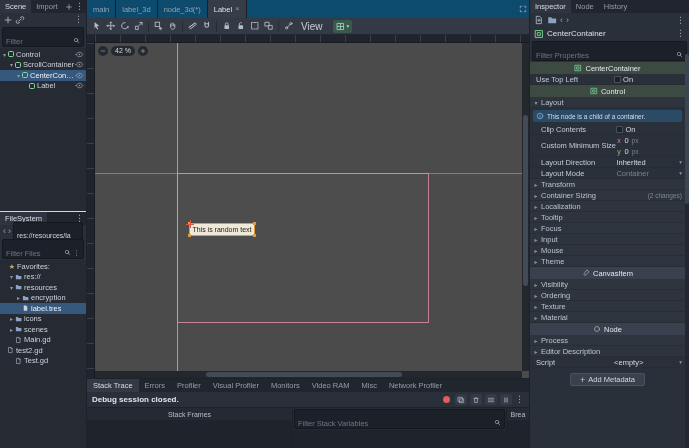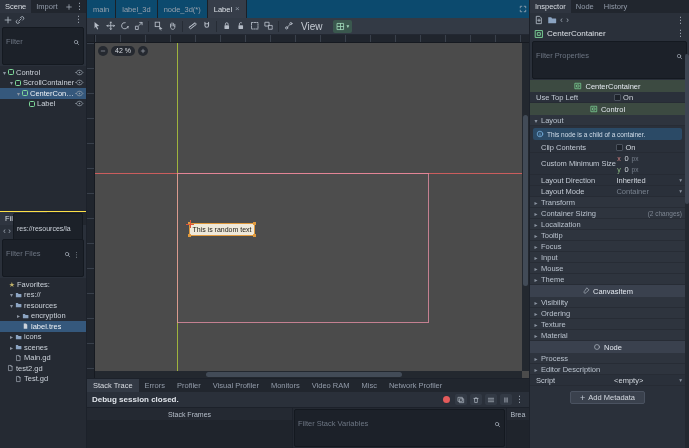--- a/index.html
+++ b/index.html
@@ -18,21 +18,21 @@
 #left{position:absolute;left:0;top:0;width:87px;height:448px;display:flex;flex-direction:column;border-right:1px solid #1c212a;background:#2a303a}
 #scene-dock{height:212px;display:flex;flex-direction:column;border-bottom:1px solid #fde047}
 #fs-dock{flex:1;display:flex;flex-direction:column;min-height:0}
 .dock-tabbar{height:13px;background:#21262e;display:flex;align-items:stretch;flex-shrink:0}
 .dock-tab{padding:0 5px;font-size:7.5px;line-height:13px;color:#939caa;white-space:nowrap}
 .dock-tab.active{background:#2f3540;color:#d9dde3}
 .tabbar-icons{display:flex;align-items:center;gap:2px;padding-right:2px;margin-left:auto}
 .tabbar-icons .ic{width:8px;height:8px}
 .dock-toolbar{height:13px;display:flex;align-items:center;gap:2px;padding:0 3px;background:#2a303a;flex-shrink:0}
 .filter-wrap{padding:1px 2px;flex-shrink:0}
-.filter-box{height:11px;background:#1c2129;border:1px solid #141920;border-radius:2px;display:flex;align-items:flex-end;padding:18px 3px;gap:2px}
+.filter-box{height:11px;background:#1c2129;border:1px solid #141920;border-radius:2px;display:flex;align-items:flex-start;padding:9px 3px;gap:2px}
 .filter-box input{flex:1;min-width:0;background:transparent;border:0;outline:0;color:#d5dae0;font-size:7.5px;font-family:inherit;padding:0}
 .filter-box input::placeholder{color:#6d7683}
 .filter-box .ic{width:7px;height:7px}
 .pathtext{flex:1;min-width:0;color:#cdd3db;font-size:7px;white-space:nowrap;overflow:hidden}
 .treebox{flex:1;background:#252a33;overflow:hidden;padding-top:1px;min-height:0}
 .tree-row{height:10.5px;display:flex;align-items:center;font-size:7.5px;color:#ccd2da;padding-right:2px;white-space:nowrap}
 .tree-row.sel{background:#35587c;color:#eef2f6}
 .chev{width:7px;font-size:6px;color:#8b94a1;text-align:center;flex:0 0 auto}
 .nicon{width:6px;height:6px;border:1px solid #7fd99a;border-radius:1.5px;margin-right:2px;flex:0 0 auto}
 .tree-label{overflow:hidden;text-overflow:ellipsis}

